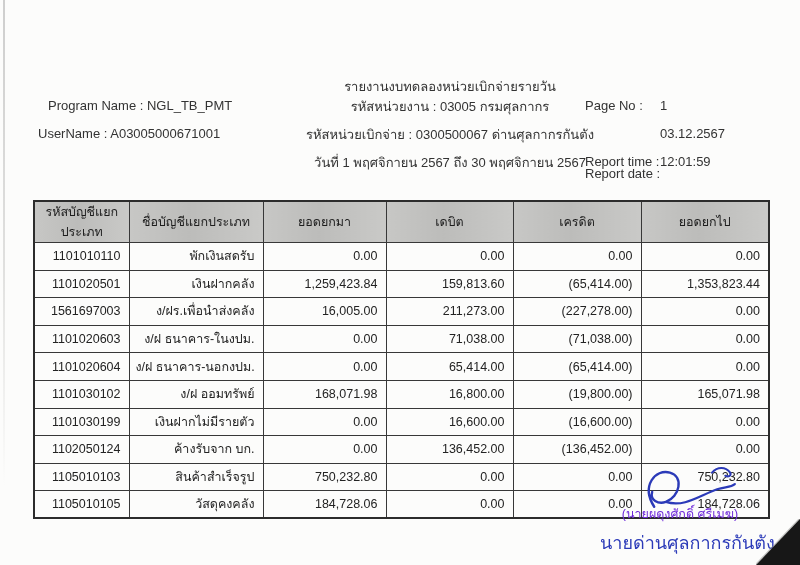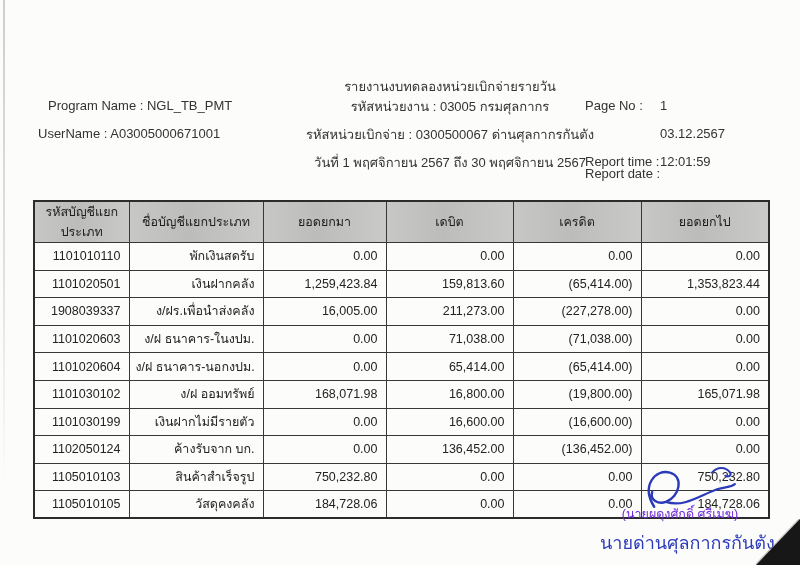--- a/index.html
+++ b/index.html
@@ -112,21 +112,21 @@
     <tr>
       <td class="txt">1101020501</td>
       <td class="txt">เงินฝากคลัง</td>
       <td class="num">1,259,423.84</td>
       <td class="num">159,813.60</td>
       <td class="num">(65,414.00)</td>
       <td class="num">1,353,823.44</td>
     </tr>
 
     <tr>
-      <td class="txt">1908039337</td>
+      <td class="txt">1561697003</td>
       <td class="txt">ง/ฝร.เพื่อนำส่งคลัง</td>
       <td class="num">16,005.00</td>
       <td class="num">211,273.00</td>
       <td class="num">(227,278.00)</td>
       <td class="num">0.00</td>
     </tr>
 
     <tr>
       <td class="txt">1101020603</td>
       <td class="txt">ง/ฝ ธนาคาร-ในงปม.</td>

